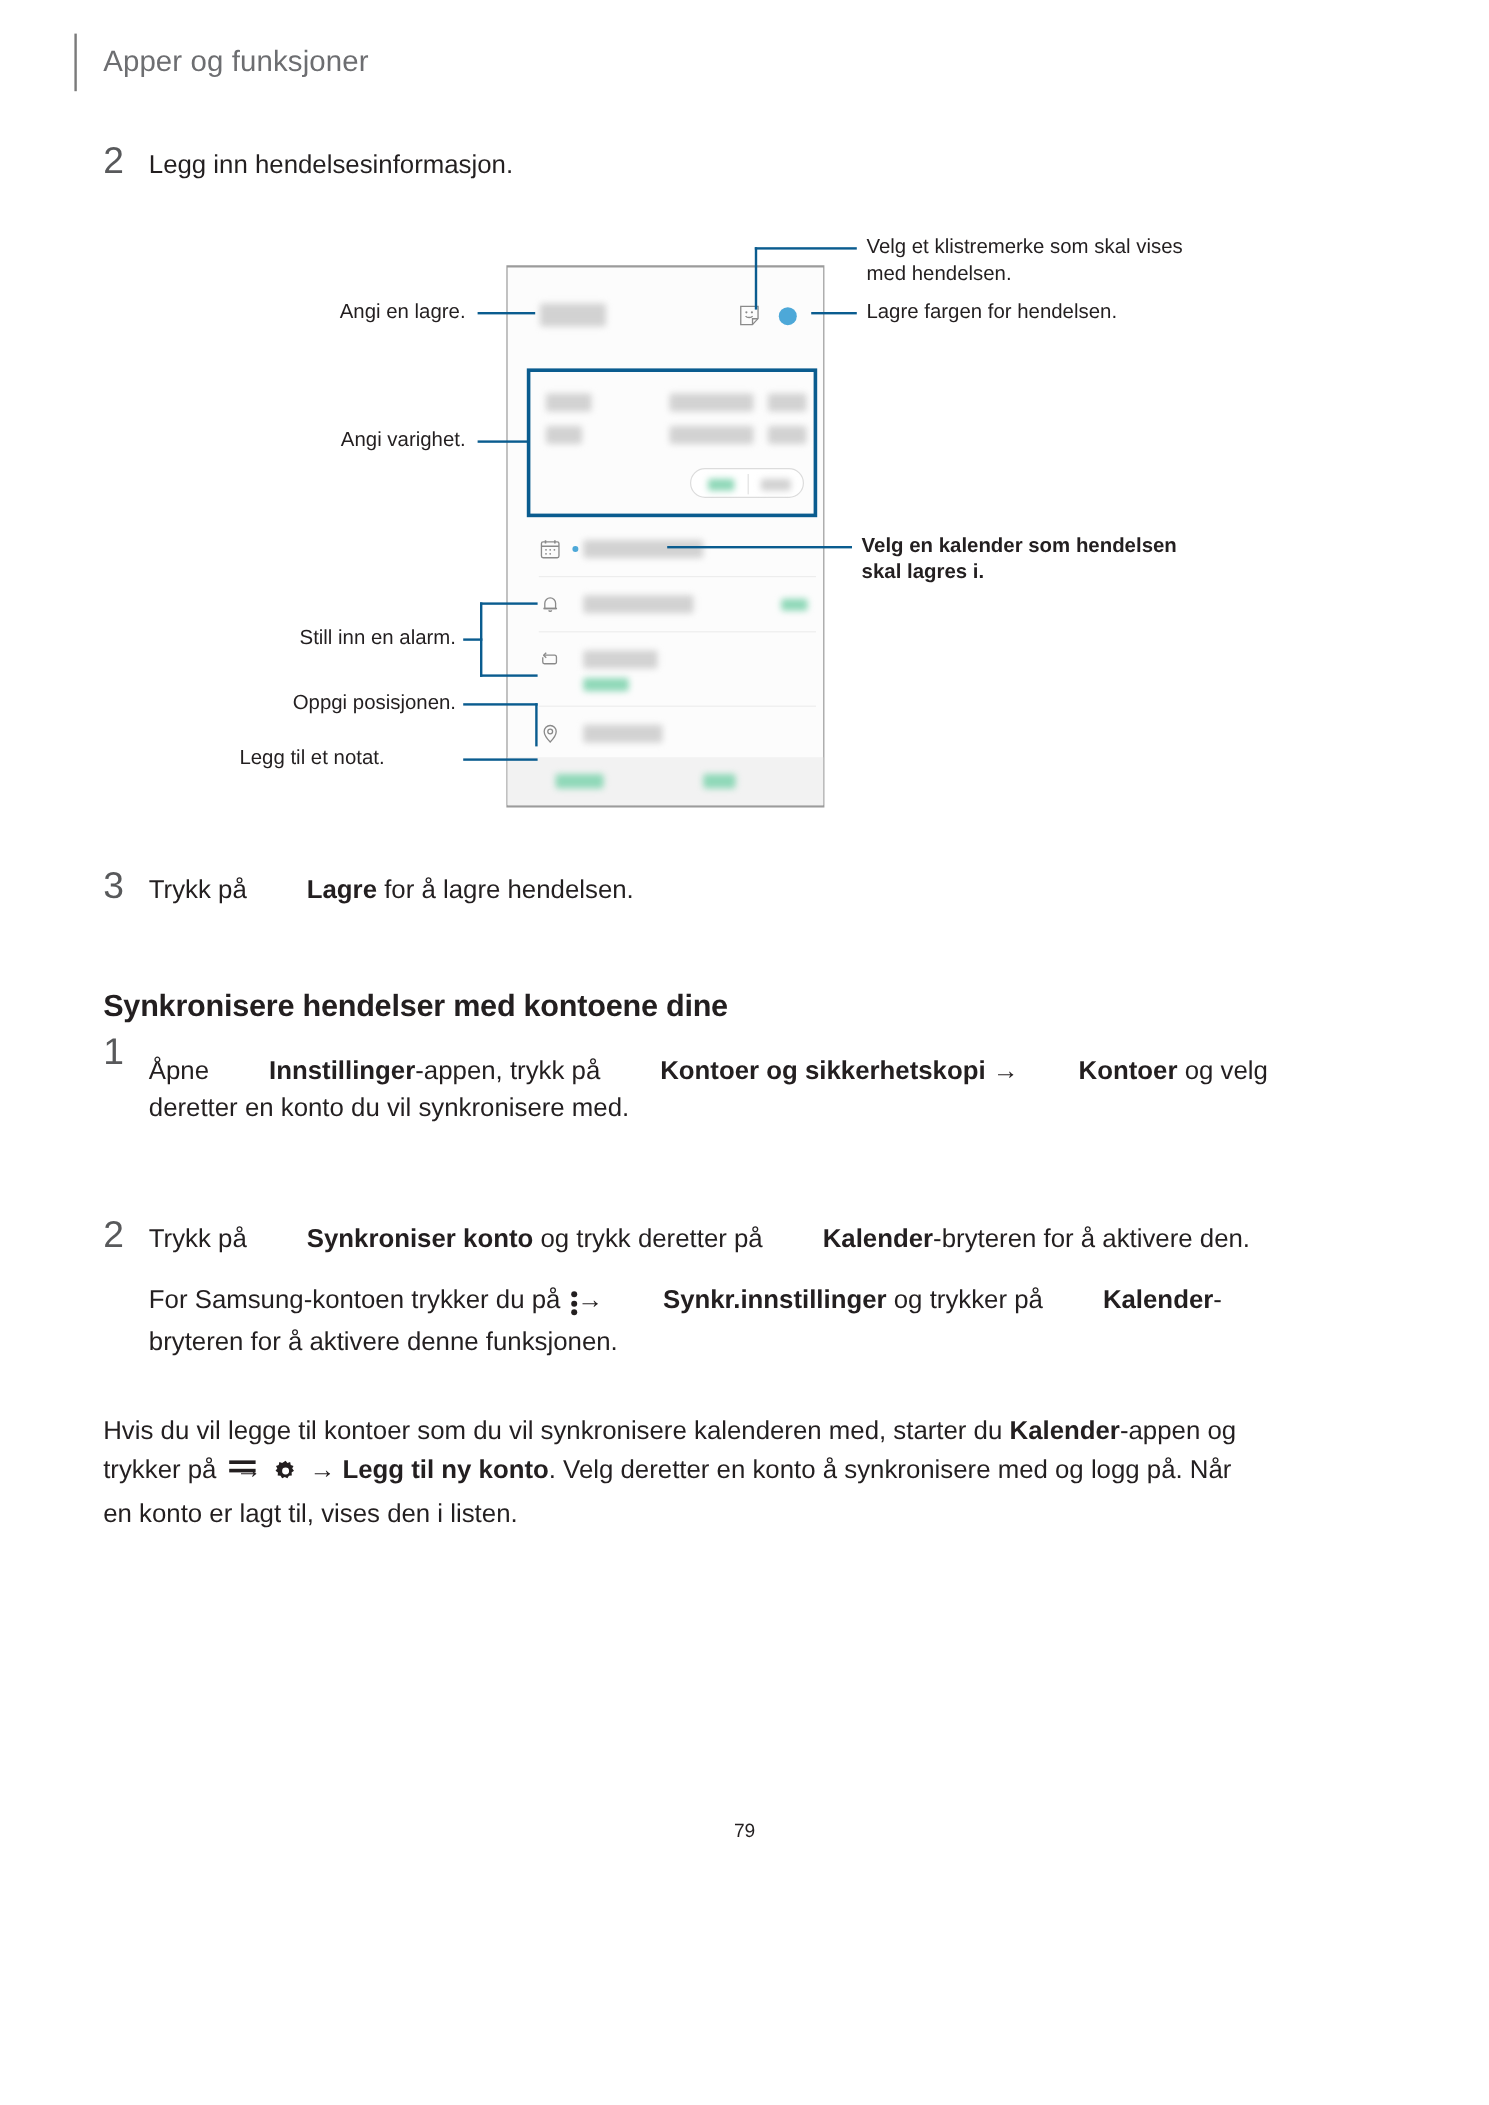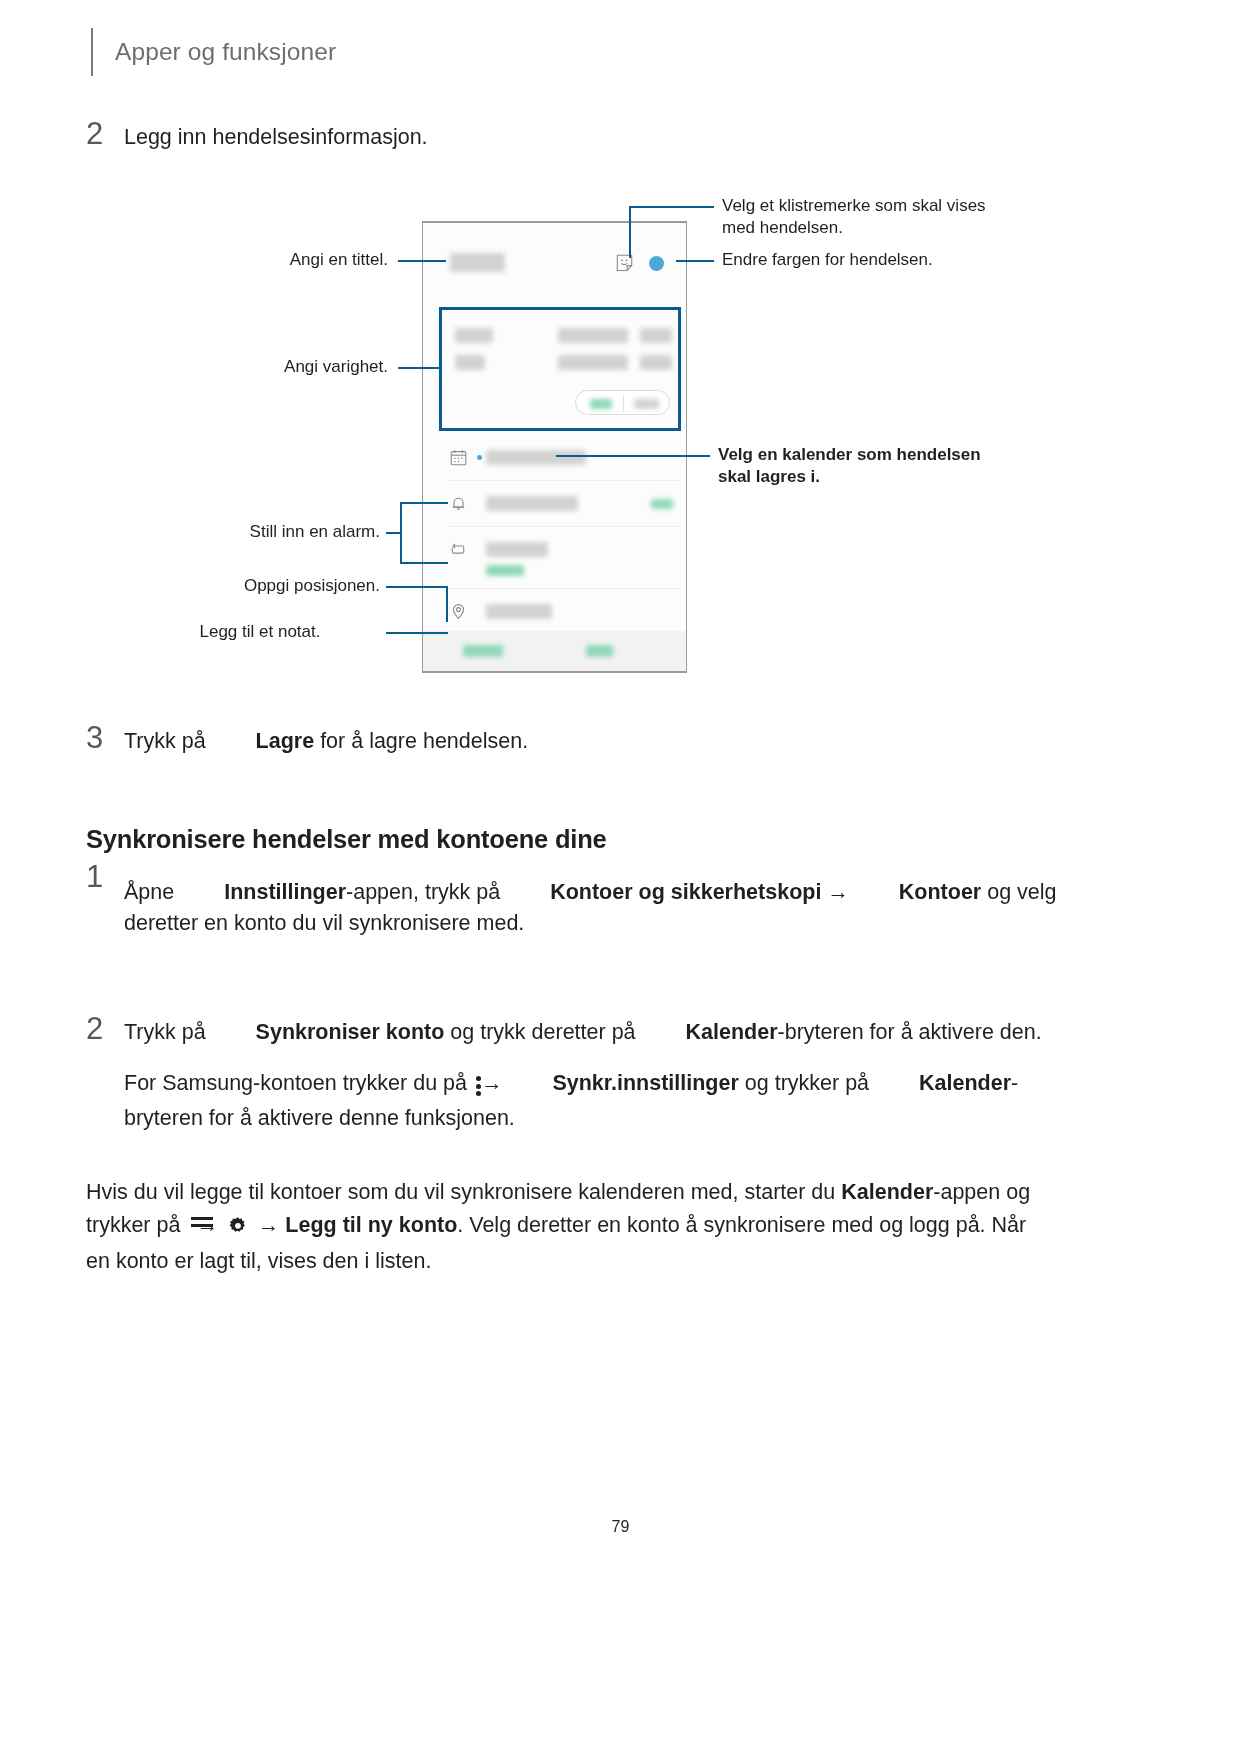--- a/index.html
+++ b/index.html
@@ -10,21 +10,21 @@
     background: #ffffff;
     font-family: "Liberation Sans", sans-serif;
     color: #231f20;
     position: relative;
     overflow: hidden;
   }
 
   
   .page-header {
     position: absolute;
-    left: 73px;
+    left: 44px;
     top: 28px;
     display: flex;
     align-items: center;
     height: 48px;
     padding-left: 18px;
   }
   .header-rule {
     width: 2px;
     height: 48px;
     background: #7a7a7a;
@@ -349,24 +349,24 @@
       <div class="act-a blur-green"></div>
       <div class="act-b blur-green"></div>
     </div>
   </div>
 
   <div class="lead lead-v" style="left:629px; top:20px; height:52px;"></div>
   <div class="lead lead-h" style="left:629px; top:20px; width:85px;"></div>
   <div class="callout" style="left:722px; top:9px; width:300px;">Velg et klistremerke som skal vises med hendelsen.</div>
 
   <div class="lead lead-h" style="left:676px; top:74px; width:38px;"></div>
-  <div class="callout" style="left:722px; top:63px; width:300px;">Endre fargen for hendelsen.</div>
+  <div class="callout" style="left:722px; top:63px; width:300px;">Lagre fargen for hendelsen.</div>
 
   <div class="lead lead-h" style="left:398px; top:74px; width:48px;"></div>
-  <div class="callout right-al" style="left:140px; top:63px; width:248px;">Angi en tittel.</div>
+  <div class="callout right-al" style="left:140px; top:63px; width:248px;">Angi en lagre.</div>
 
   <div class="lead lead-h" style="left:398px; top:181px; width:42px;"></div>
   <div class="callout right-al" style="left:140px; top:170px; width:248px;">Angi varighet.</div>
 
   <div class="lead lead-h" style="left:556px; top:269px; width:154px;"></div>
   <div class="callout" style="left:718px; top:258px; width:300px;font-weight:bold;">Velg en kalender som hendelsen skal lagres i.</div>
 
   <div class="lead lead-h" style="left:400px; top:316px; width:48px;"></div>
   <div class="lead lead-v" style="left:400px; top:316px; height:62px;"></div>
   <div class="lead lead-h" style="left:400px; top:376px; width:48px;"></div>

